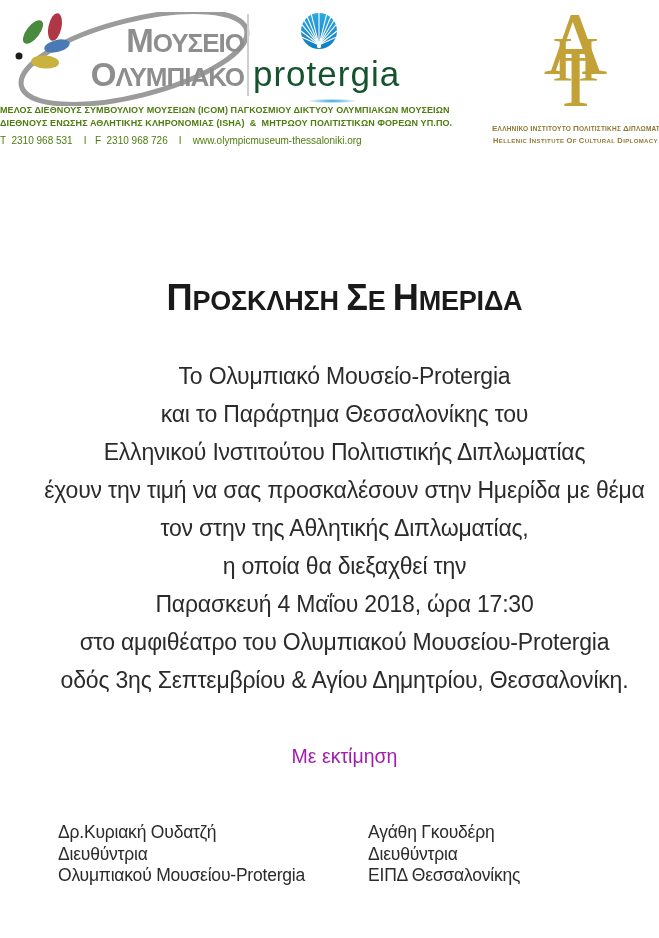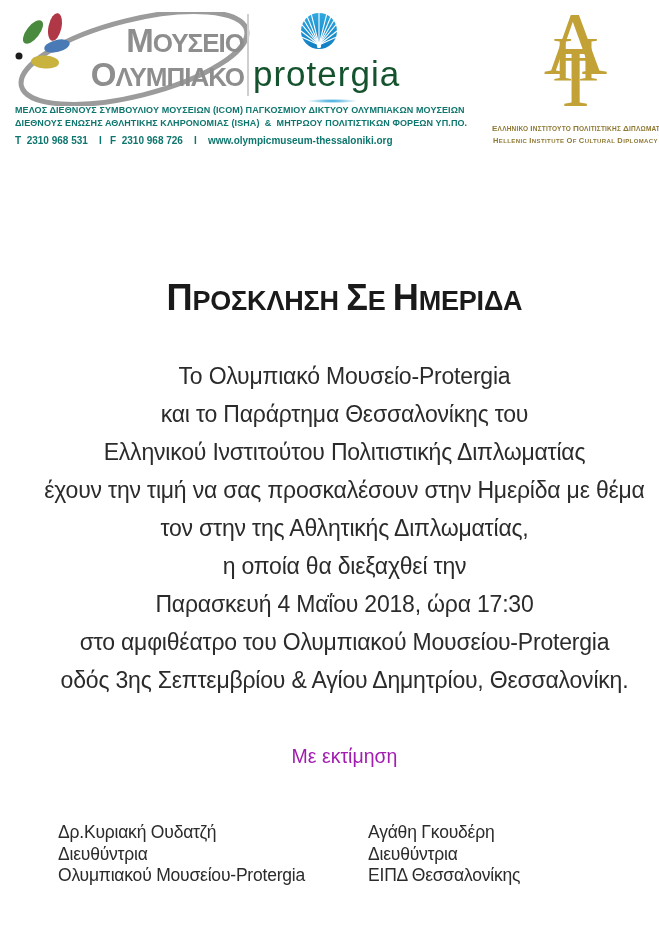--- a/index.html
+++ b/index.html
@@ -19,23 +19,23 @@
     font-weight:600;font-size:26px;line-height:1;letter-spacing:-1px;white-space:nowrap;}
   .museum-name.l1{top:12px;}
   .museum-name.l2{top:46px;}
   .logo-divider{position:absolute;left:247px;top:14px;width:2px;height:82px;background:#cfcfcf;}
   .protergia{position:absolute;left:253px;top:10px;width:172px;height:96px;}
   .protergia-fan{position:absolute;left:46px;top:2px;}
   .protergia-word{position:absolute;left:0;top:46px;font-size:35px;line-height:1;
     color:#14532d;letter-spacing:1px;font-weight:400;white-space:nowrap;}
   .protergia-underline{position:absolute;left:44px;top:88px;width:70px;height:6px;
     background:radial-gradient(ellipse 50% 50% at 50% 50%, rgba(27,155,215,.95), rgba(27,155,215,0) 72%);}
-  .affiliations{position:absolute;left:15px;top:104px;width:432px;color:#0f766e;}
+  .affiliations{position:absolute;left:0;top:104px;width:432px;color:#4d7c0f;}
   .affiliations .aff{font-size:9px;line-height:13px;font-weight:600;letter-spacing:.1px;white-space:pre;}
-  .affiliations .contact{font-size:10px;line-height:13px;font-weight:700;margin-top:4px;white-space:pre;}
+  .affiliations .contact{font-size:10px;line-height:13px;font-weight:400;margin-top:4px;white-space:pre;}
   
   .hicd{position:absolute;left:492px;top:12px;width:167px;height:140px;}
   .monogram{position:absolute;left:0;top:0;width:100%;height:108px;}
   .mono-letter{position:absolute;left:0;right:0;text-align:center;line-height:1;
     font-family:"Liberation Serif", serif;color:#c2a237;font-weight:400;}
   .mono-h{font-size:64px;top:16px;z-index:1;}
   .mono-i{font-size:86px;top:22px;z-index:2;}
   .mono-a{font-size:88px;top:-12px;z-index:3;}
   .hicd-line{position:absolute;left:0;width:100%;text-align:center;color:#8f7833;
     font-weight:600;white-space:nowrap;}

